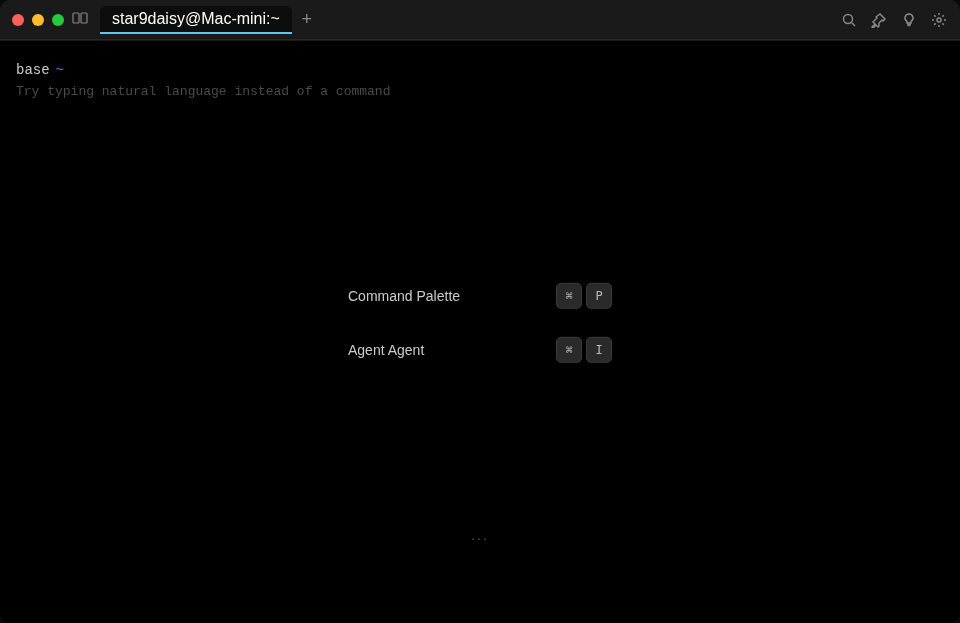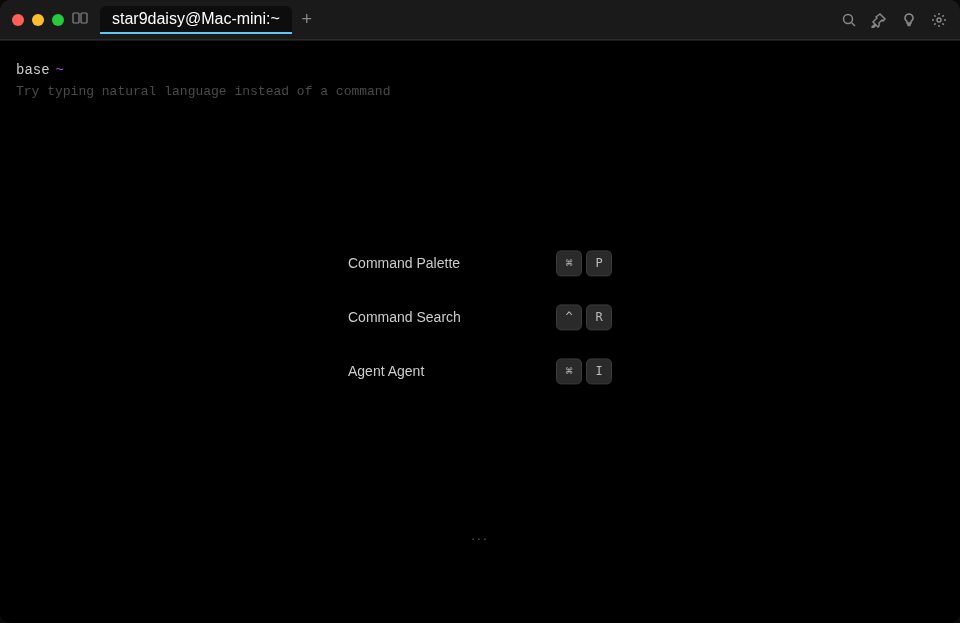--- a/index.html
+++ b/index.html
@@ -289,27 +289,20 @@
 
     <div class="command-menu">
     <div class="menu-item">
           <span class="menu-label">Command Palette</span>
           <div class="kbd-group">
             <span class="kbd">⌘</span>
             <span class="kbd">P</span>
           </div>
         </div>
         <div class="menu-item">
-          <span class="menu-label">Command Search</span>
-          <div class="kbd-group">
-            <span class="kbd">^</span>
-            <span class="kbd">R</span>
-          </div>
-        </div>
-        <div class="menu-item">
           <span class="menu-label">Agent Agent</span>
           <div class="kbd-group">
             <span class="kbd">⌘</span>
             <span class="kbd">I</span>
           </div>
         </div>
       </div>
 
     <div class="ellipsis">...</div>
 

